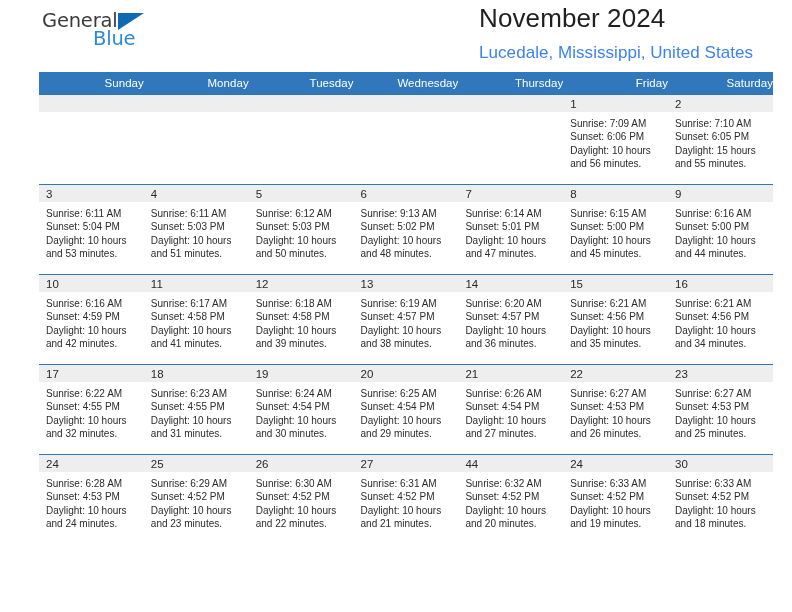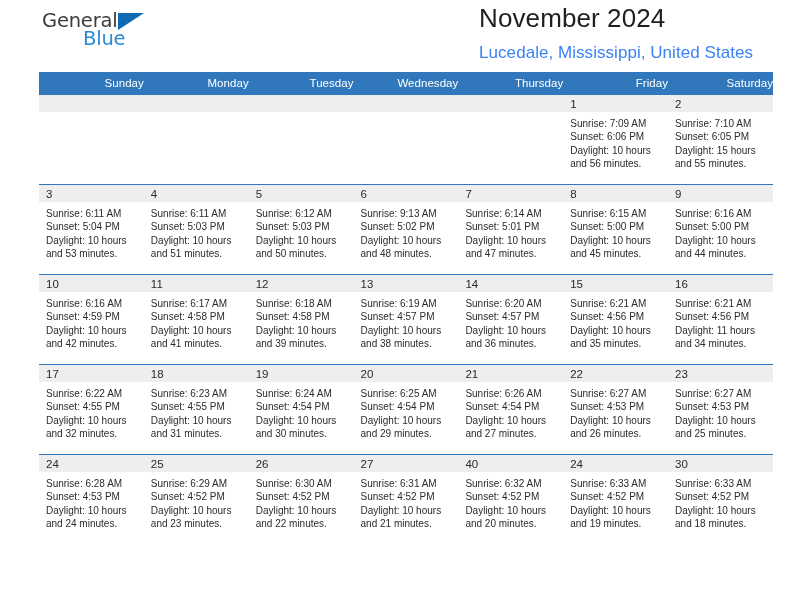--- a/index.html
+++ b/index.html
@@ -50,21 +50,21 @@
     position: absolute;
     left: 76px;
     top: 4px;
     width: 0;
     height: 0;
     border-left: 26px solid #0f6ab4;
     border-bottom: 17px solid transparent;
   }
   .brand-blue {
     position: absolute;
-    left: 41px;
+    left: 51px;
     top: 18px;
     font-size: 19.5px;
     letter-spacing: -0.2px;
     color: #2a8bd5;
     font-family: "DejaVu Sans", sans-serif;
   }
   .titles {
     text-align: left;
     padding-top: 4px;
   }
@@ -301,21 +301,21 @@
               <div>Sunrise: 6:21 AM</div>
               <div>Sunset: 4:56 PM</div>
               <div class="daylight-line">Daylight: 10 hours and 35 minutes.</div>
             </div>
           </td>
           <td class="day-cell">
             <div class="daynum-bar">16</div>
             <div class="cell-body">
               <div>Sunrise: 6:21 AM</div>
               <div>Sunset: 4:56 PM</div>
-              <div class="daylight-line">Daylight: 11 hours and 34 minutes.</div>
+              <div class="daylight-line">Daylight: 10 hours and 34 minutes.</div>
             </div>
           </td>
         </tr>
         <tr>
           <td class="day-cell">
             <div class="daynum-bar">17</div>
             <div class="cell-body">
               <div>Sunrise: 6:22 AM</div>
               <div>Sunset: 4:55 PM</div>
               <div class="daylight-line">Daylight: 10 hours and 32 minutes.</div>
@@ -397,21 +397,21 @@
           </td>
           <td class="day-cell">
             <div class="daynum-bar">27</div>
             <div class="cell-body">
               <div>Sunrise: 6:31 AM</div>
               <div>Sunset: 4:52 PM</div>
               <div class="daylight-line">Daylight: 10 hours and 21 minutes.</div>
             </div>
           </td>
           <td class="day-cell">
-            <div class="daynum-bar">40</div>
+            <div class="daynum-bar">44</div>
             <div class="cell-body">
               <div>Sunrise: 6:32 AM</div>
               <div>Sunset: 4:52 PM</div>
               <div class="daylight-line">Daylight: 10 hours and 20 minutes.</div>
             </div>
           </td>
           <td class="day-cell">
             <div class="daynum-bar">24</div>
             <div class="cell-body">
               <div>Sunrise: 6:33 AM</div>

